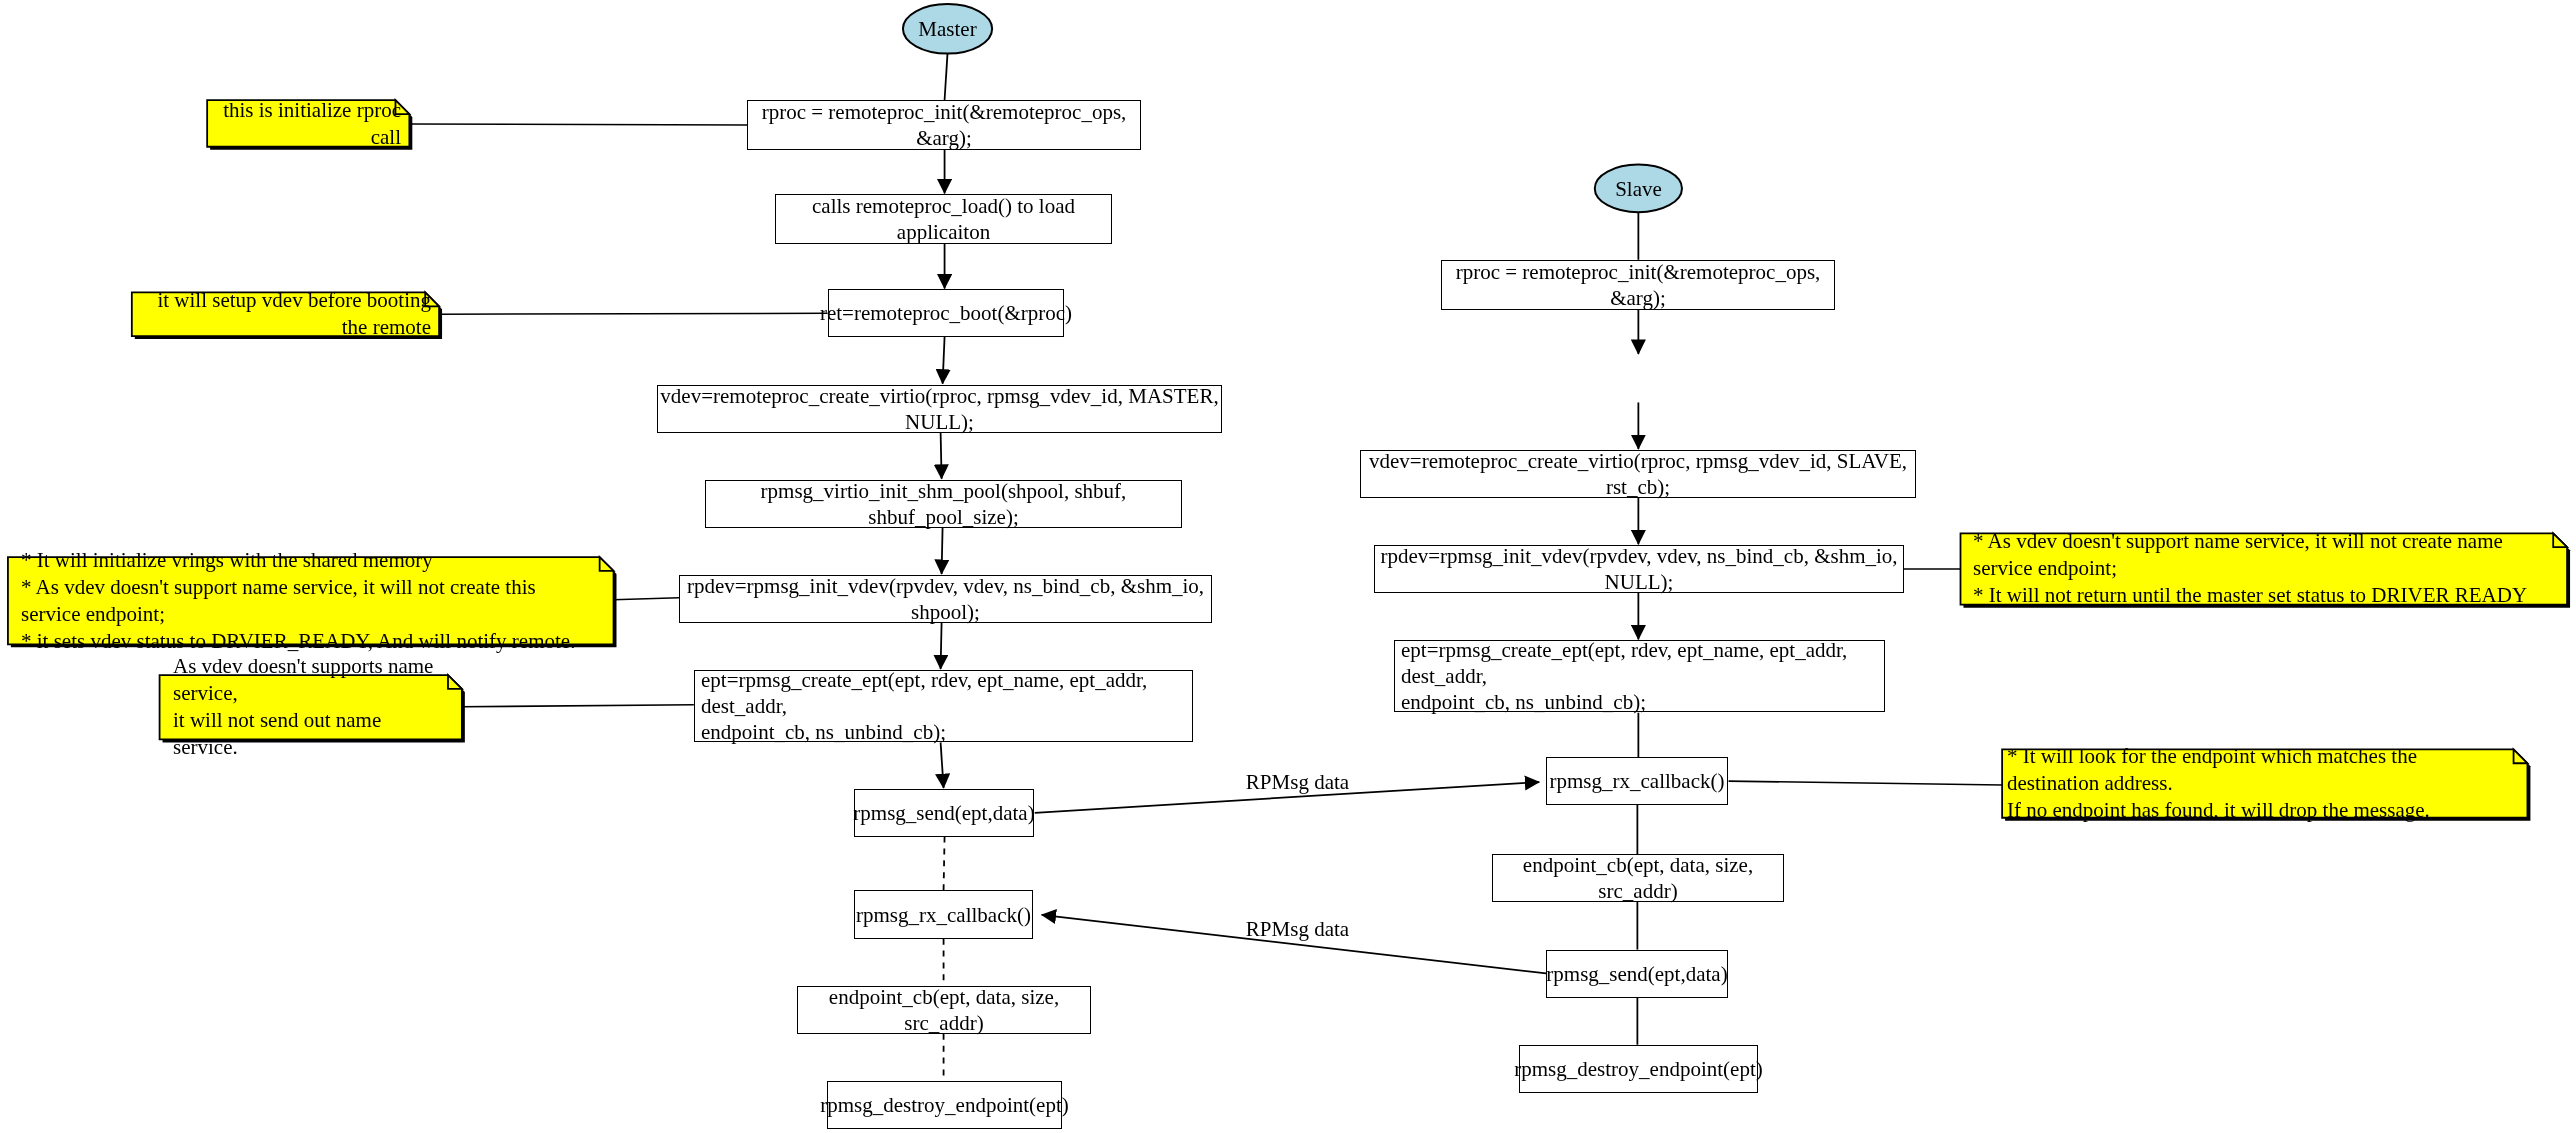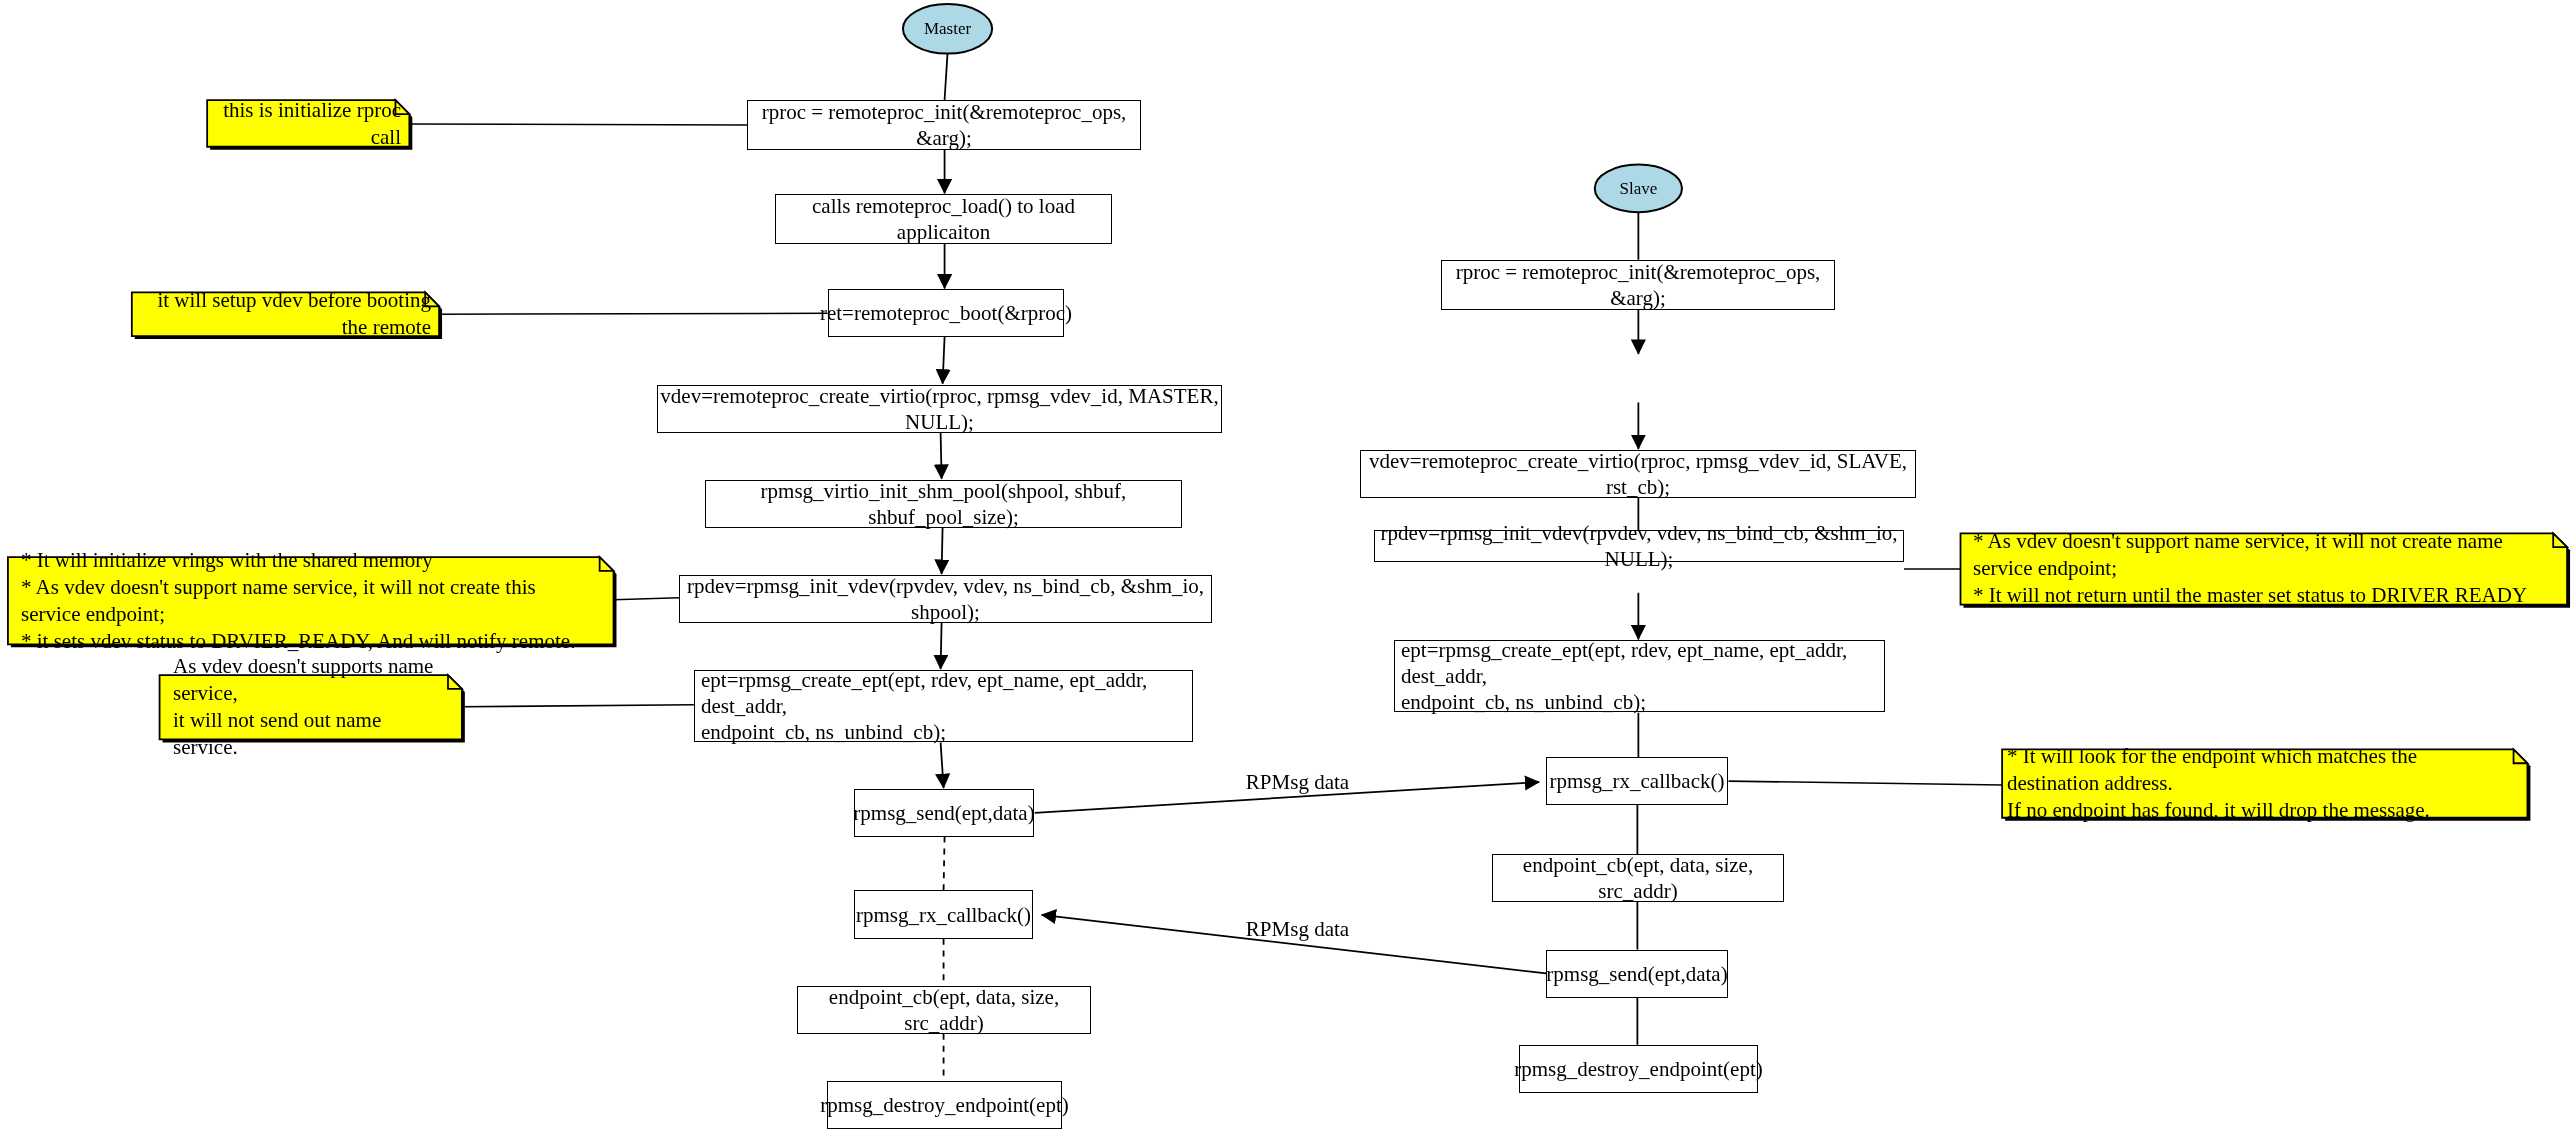--- a/index.html
+++ b/index.html
@@ -5,21 +5,21 @@
   html,body{margin:0;padding:0;background:#ffffff;}
   body{width:2576px;height:1134px;position:relative;overflow:hidden;
        font-family:"Liberation Serif","DejaVu Serif",serif;color:#000;}
   #stage{position:absolute;left:0;top:0;width:2576px;height:1134px;}
   #edge-layer{position:absolute;left:0;top:0;width:2576px;height:1134px;}
   .node{position:absolute;background:#ffffff;border:1.8px solid #000;
         box-sizing:border-box;display:flex;align-items:center;justify-content:center;
         font-size:21px;line-height:26px;text-align:center;white-space:pre-line;}
   .node.multiline{justify-content:flex-start;text-align:left;padding:0 10px 0 6px;}
   .terminal-label{position:absolute;display:flex;align-items:center;justify-content:center;
-        font-size:17px;box-sizing:border-box;}
+        font-size:21px;box-sizing:border-box;}
   .note-text{position:absolute;box-sizing:border-box;display:flex;flex-direction:column;
         justify-content:center;font-size:21px;line-height:27px;white-space:pre-line;
         padding:0 16px;}
   .note-text.center{align-items:center;text-align:right;padding:0 8px;}
   .note-text.left{align-items:flex-start;text-align:left;padding-left:13px;}
   .edge-label{position:absolute;font-size:21px;text-align:center;}
 </style>
 </head>
 <body>
 
@@ -116,21 +116,21 @@
   <div class="node" style="left:679px;top:575px;width:533px;height:48px;">rpdev=rpmsg_init_vdev(rpvdev, vdev, ns_bind_cb, &amp;shm_io, shpool);</div>
   <div class="node multiline" style="left:694px;top:670px;width:499px;height:72px;">ept=rpmsg_create_ept(ept, rdev, ept_name, ept_addr, dest_addr,
 endpoint_cb, ns_unbind_cb);</div>
   <div class="node" style="left:854px;top:789px;width:180px;height:48px;">rpmsg_send(ept,data)</div>
   <div class="node" style="left:854px;top:890px;width:179px;height:49px;">rpmsg_rx_callback()</div>
   <div class="node" style="left:797px;top:986px;width:294px;height:48px;">endpoint_cb(ept, data, size, src_addr)</div>
   <div class="node" style="left:827px;top:1081px;width:235px;height:48px;">rpmsg_destroy_endpoint(ept)</div>
 
   <div class="node" style="left:1441px;top:260px;width:394px;height:50px;">rproc = remoteproc_init(&amp;remoteproc_ops, &amp;arg);</div>
   <div class="node" style="left:1360px;top:450px;width:556px;height:48px;">vdev=remoteproc_create_virtio(rproc, rpmsg_vdev_id, SLAVE, rst_cb);</div>
-  <div class="node" style="left:1374px;top:530px;width:530px;height:32px;">rpdev=rpmsg_init_vdev(rpvdev, vdev, ns_bind_cb, &amp;shm_io, NULL);</div>
+  <div class="node" style="left:1374px;top:545px;width:530px;height:48px;">rpdev=rpmsg_init_vdev(rpvdev, vdev, ns_bind_cb, &amp;shm_io, NULL);</div>
   <div class="node multiline" style="left:1394px;top:640px;width:491px;height:72px;">ept=rpmsg_create_ept(ept, rdev, ept_name, ept_addr, dest_addr,
 endpoint_cb, ns_unbind_cb);</div>
   <div class="node" style="left:1546px;top:757px;width:182px;height:48px;">rpmsg_rx_callback()</div>
   <div class="node" style="left:1492px;top:854px;width:292px;height:48px;">endpoint_cb(ept, data, size, src_addr)</div>
   <div class="node" style="left:1546px;top:950px;width:182px;height:48px;">rpmsg_send(ept,data)</div>
   <div class="node" style="left:1519px;top:1045px;width:239px;height:48px;">rpmsg_destroy_endpoint(ept)</div>
 
   <div class="note-text center" style="left:207px;top:100px;width:202px;height:47px;">this is initialize rproc call</div>
   <div class="note-text center" style="left:132px;top:292px;width:307px;height:44px;">it will setup vdev before booting the remote</div>
   <div class="note-text left" style="left:8px;top:557px;width:606px;height:87px;">* It will initialize vrings with the shared memory

